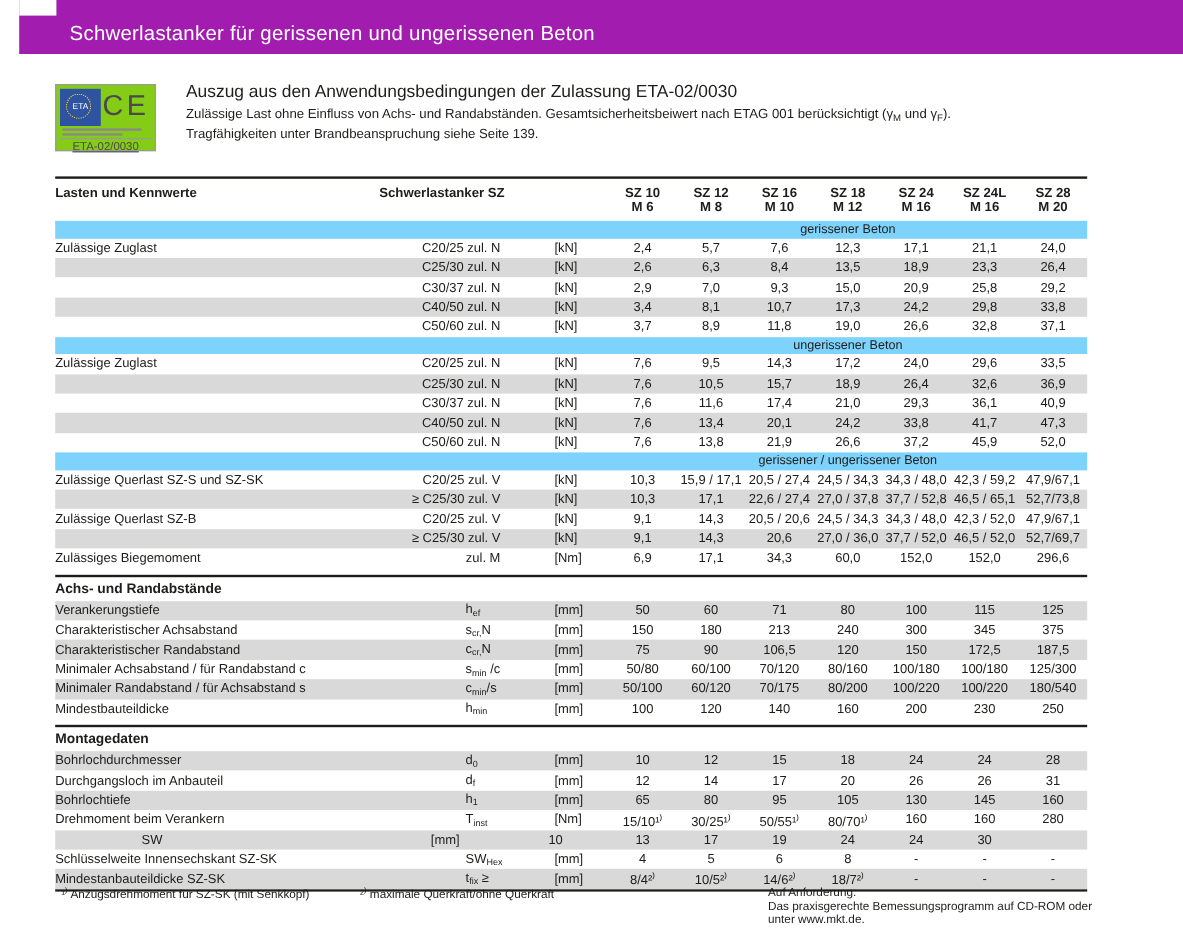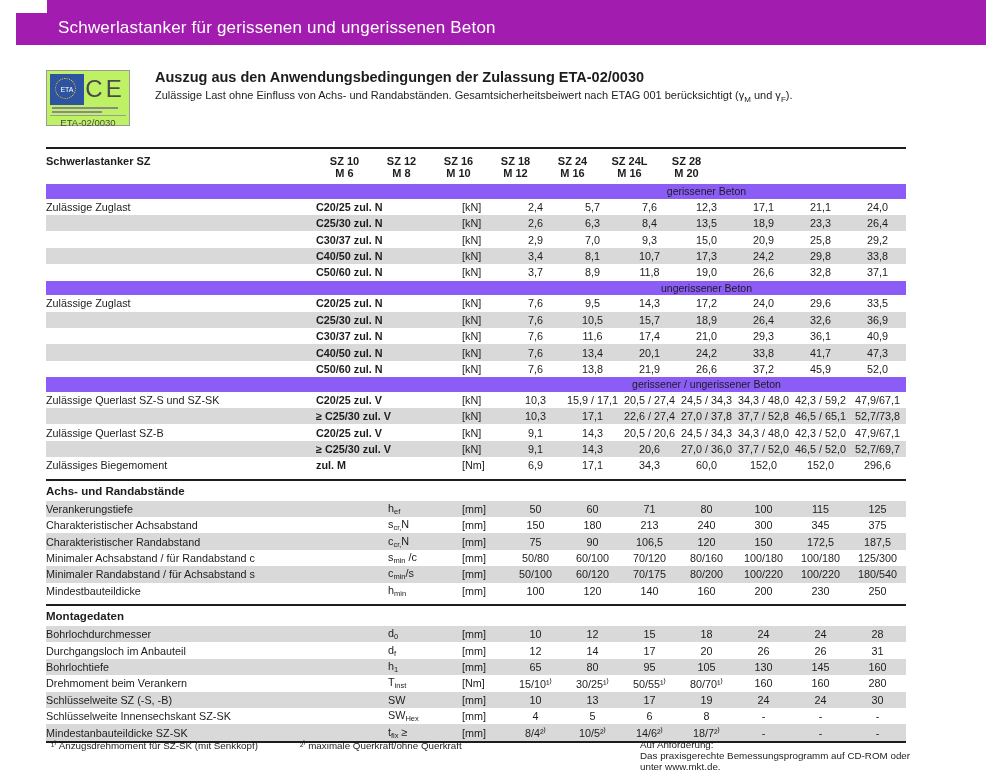--- a/index.html
+++ b/index.html
@@ -5,48 +5,48 @@
   html,body{margin:0;padding:0;}
   body{
     width:986px;height:773px;position:relative;background:#ffffff;
     font-family:"Liberation Sans", sans-serif;color:#1d1d1b;overflow:hidden;
   }
   
   .topbar{position:absolute;left:16px;top:0;width:986px;height:45px;background:#a21caf;}
   .corner{position:absolute;left:0;top:0;width:31px;height:13px;background:#ffffff;}
   .topbar-title{position:absolute;left:42px;bottom:7px;font-size:17px;color:#ffffff;letter-spacing:.2px;}
   
-  .logo{position:absolute;left:46px;top:70px;width:84px;height:56px;border:1px solid #9a9a9a;background:#bef264;box-sizing:border-box;padding:2px 3px 1px 3px;}
+  .logo{position:absolute;left:46px;top:70px;width:84px;height:56px;border:1px solid #9a9a9a;background:#84cc16;box-sizing:border-box;padding:2px 3px 1px 3px;}
   .logo-top{display:flex;align-items:center;height:32px;}
   .euflag{width:34px;height:31px;background:#2e53a0;position:relative;flex:none;}
   .starring{position:absolute;left:5px;top:4px;width:21px;height:21px;border:1px dotted #ffd617;border-radius:50%;box-sizing:border-box;}
   .flagtxt{position:absolute;left:0;top:0;width:100%;height:100%;display:flex;align-items:center;justify-content:center;font-size:7px;color:#fff;}
   .ce{flex:1;text-align:center;font-size:24px;color:#4a4a4a;letter-spacing:3px;font-weight:400;}
   .logo-mid{height:9px;display:flex;flex-direction:column;justify-content:center;gap:2px;padding:0 2px;}
   .logo-mid i{display:block;height:2px;background:#8a8a8a;}
   .logo-mid i:nth-child(1){width:92%;}
   .logo-mid i:nth-child(2){width:70%;}
-  .logo-eta{border-top:1px solid #9a9a9a;margin-top:1px;text-align:center;font-size:9.5px;color:#4a4a4a;padding-top:1px;}
+  .logo-eta{border-top:1px solid #9a9a9a;margin-top:1px;text-align:center;font-size:9.5px;color:#4a4a4a;padding-top:1px;text-decoration:underline;}
   
   .titleblock{position:absolute;left:155px;top:69px;width:810px;}
-  .doc-title{font-size:14.5px;font-weight:700;}
+  .doc-title{font-size:14.5px;font-weight:400;}
   .doc-sub{font-size:11px;line-height:13.5px;margin-top:4px;}
   .gsub{font-size:8px;}
   
   .table{position:absolute;left:46px;top:147px;width:860px;border-top:2.5px solid #1d1d1b;border-bottom:2.5px solid #1d1d1b;}
   .thead{display:grid;grid-template-columns:270px 191px 399px;height:35px;box-sizing:border-box;padding-top:6px;font-weight:700;font-size:11px;}
   .h-cols{display:grid;grid-template-columns:repeat(7,57px);}
   .colh{text-align:center;line-height:12px;}
-  .tband{height:14.6px;line-height:14.6px;background:#8b5cf6;font-size:10.5px;}
+  .tband{height:14.6px;line-height:14.6px;background:#7dd3fc;font-size:10.5px;}
   .tband .bandtxt{display:block;margin-left:461px;width:399px;text-align:center;}
   .trow{display:grid;grid-template-columns:270px 103px 88px repeat(7,57px);height:16.4px;align-items:center;font-size:10.8px;}
   .trow.shade{background:#d9d9d9;}
   .c-label{white-space:nowrap;}
   .c-sym{white-space:nowrap;box-sizing:border-box;}
-  .c-sym.r{padding-right:2px;font-weight:bold;}
+  .c-sym.r{text-align:right;padding-right:2px;}
   .c-sym.l{text-align:left;padding-left:72px;}
   .c-sym sub{font-size:7.5px;vertical-align:-2px;}
   .c-unit{box-sizing:border-box;padding-left:43px;}
   .c-val{text-align:center;white-space:nowrap;}
   .tsection{margin-top:5px;border-top:2.5px solid #1d1d1b;height:16px;box-sizing:content-box;padding-top:4px;font-weight:700;font-size:11.5px;}
   
   .fn{position:absolute;font-size:9.8px;line-height:10.8px;}
   .fn1{left:51px;top:741px;}
   .fn2{left:300px;top:741px;}
   .fnreq{left:640px;top:740px;}
@@ -71,25 +71,27 @@
       <i></i>
       <i></i>
     </div>
   <div class="logo-eta">ETA-02/0030</div>
 </div>
 
 <div class="titleblock">
   <div class="doc-title">Auszug aus den Anwendungsbedingungen der Zulassung ETA-02/0030</div>
   <div class="doc-sub">
     <span>Zulässige Last ohne Einfluss von Achs- und Randabständen. Gesamtsicherheitsbeiwert nach ETAG 001 berücksichtigt (γ</span><sub class="gsub">M</sub><span> und γ</span><sub class="gsub">F</sub><span>).</span><br>
+    <span>Tragfähigkeiten unter Brandbeanspruchung siehe Seite 139.</span>
   </div>
 </div>
 
 <div class="table">
   <div class="thead">
+    <div class="h-label">Lasten und Kennwerte</div>
     <div class="h-mid">Schwerlastanker SZ</div>
     <div class="h-cols">
         <div class="colh">
           <div>SZ 10</div>
           <div>M 6</div>
         </div>
         <div class="colh">
           <div>SZ 12</div>
           <div>M 8</div>
         </div>
@@ -421,21 +423,20 @@
         <div class="c-unit">[Nm]</div>
         <div class="c-val">15/10¹⁾</div>
         <div class="c-val">30/25¹⁾</div>
         <div class="c-val">50/55¹⁾</div>
         <div class="c-val">80/70¹⁾</div>
         <div class="c-val">160</div>
         <div class="c-val">160</div>
         <div class="c-val">280</div>
       </div>
       <div class="trow shade">
-        <div class="c-label">Schlüsselweite SZ (-S, -B)</div>
         <div class="c-sym l">SW</div>
         <div class="c-unit">[mm]</div>
         <div class="c-val">10</div>
         <div class="c-val">13</div>
         <div class="c-val">17</div>
         <div class="c-val">19</div>
         <div class="c-val">24</div>
         <div class="c-val">24</div>
         <div class="c-val">30</div>
       </div>

